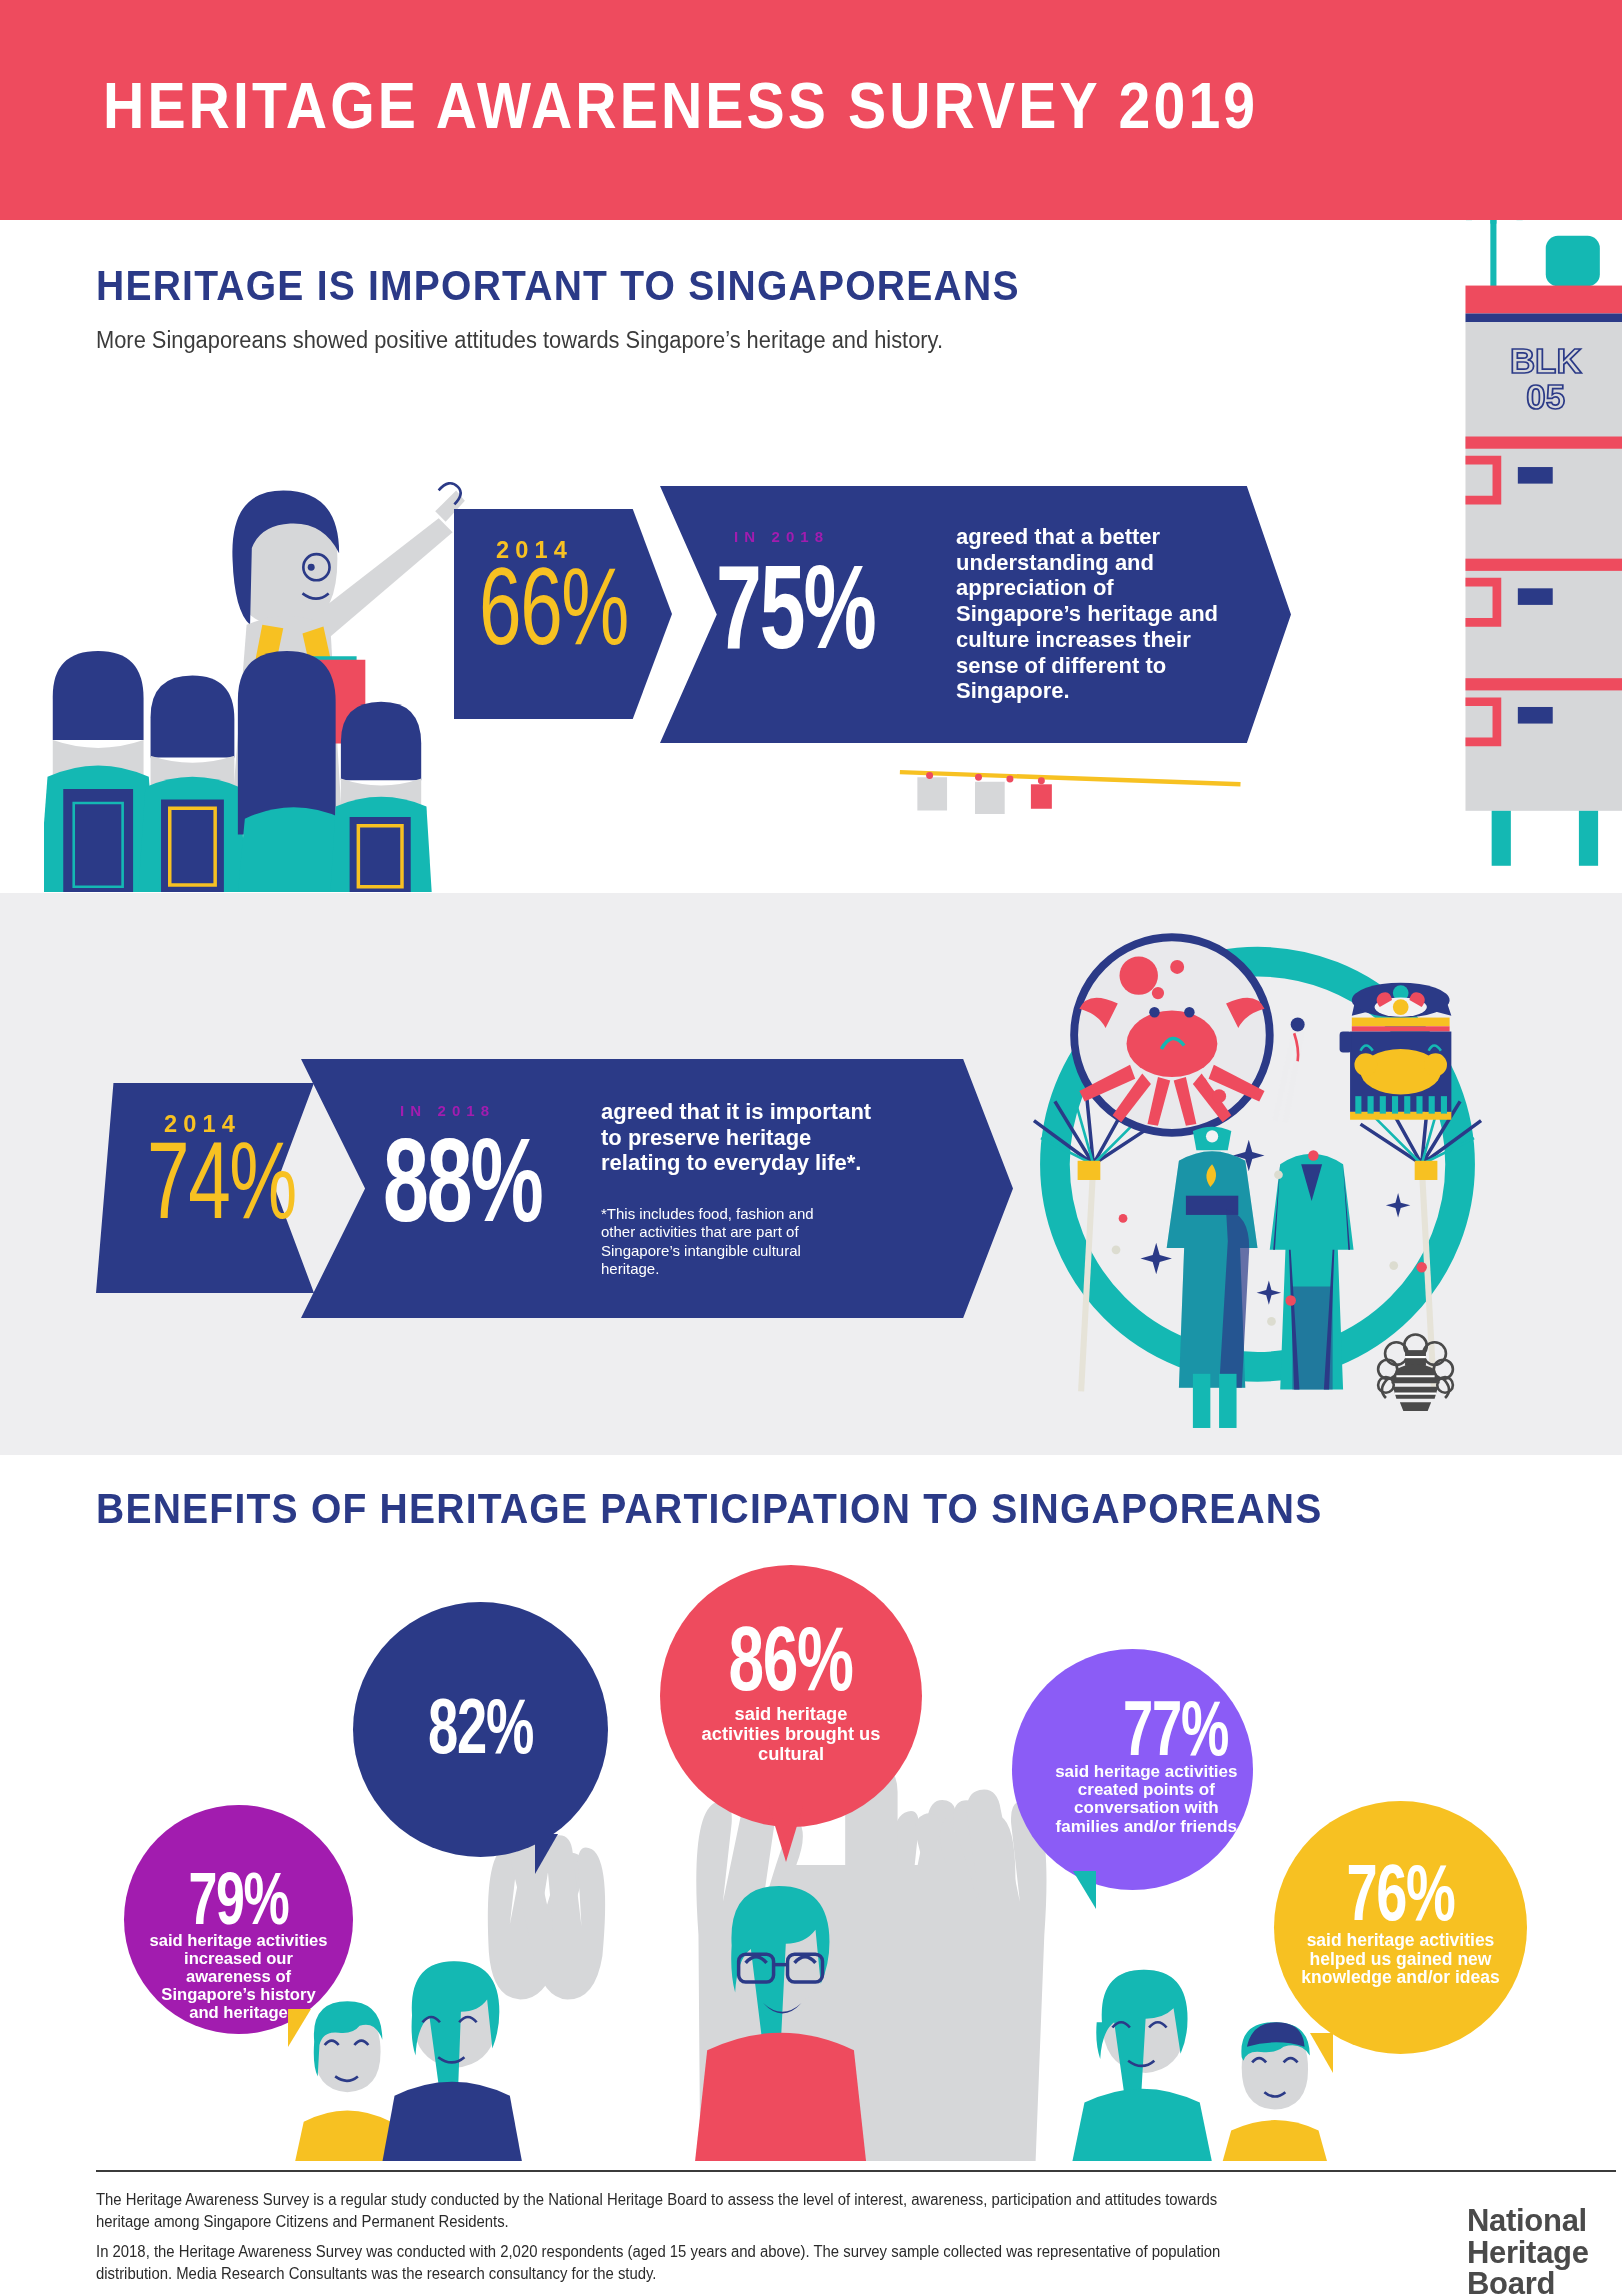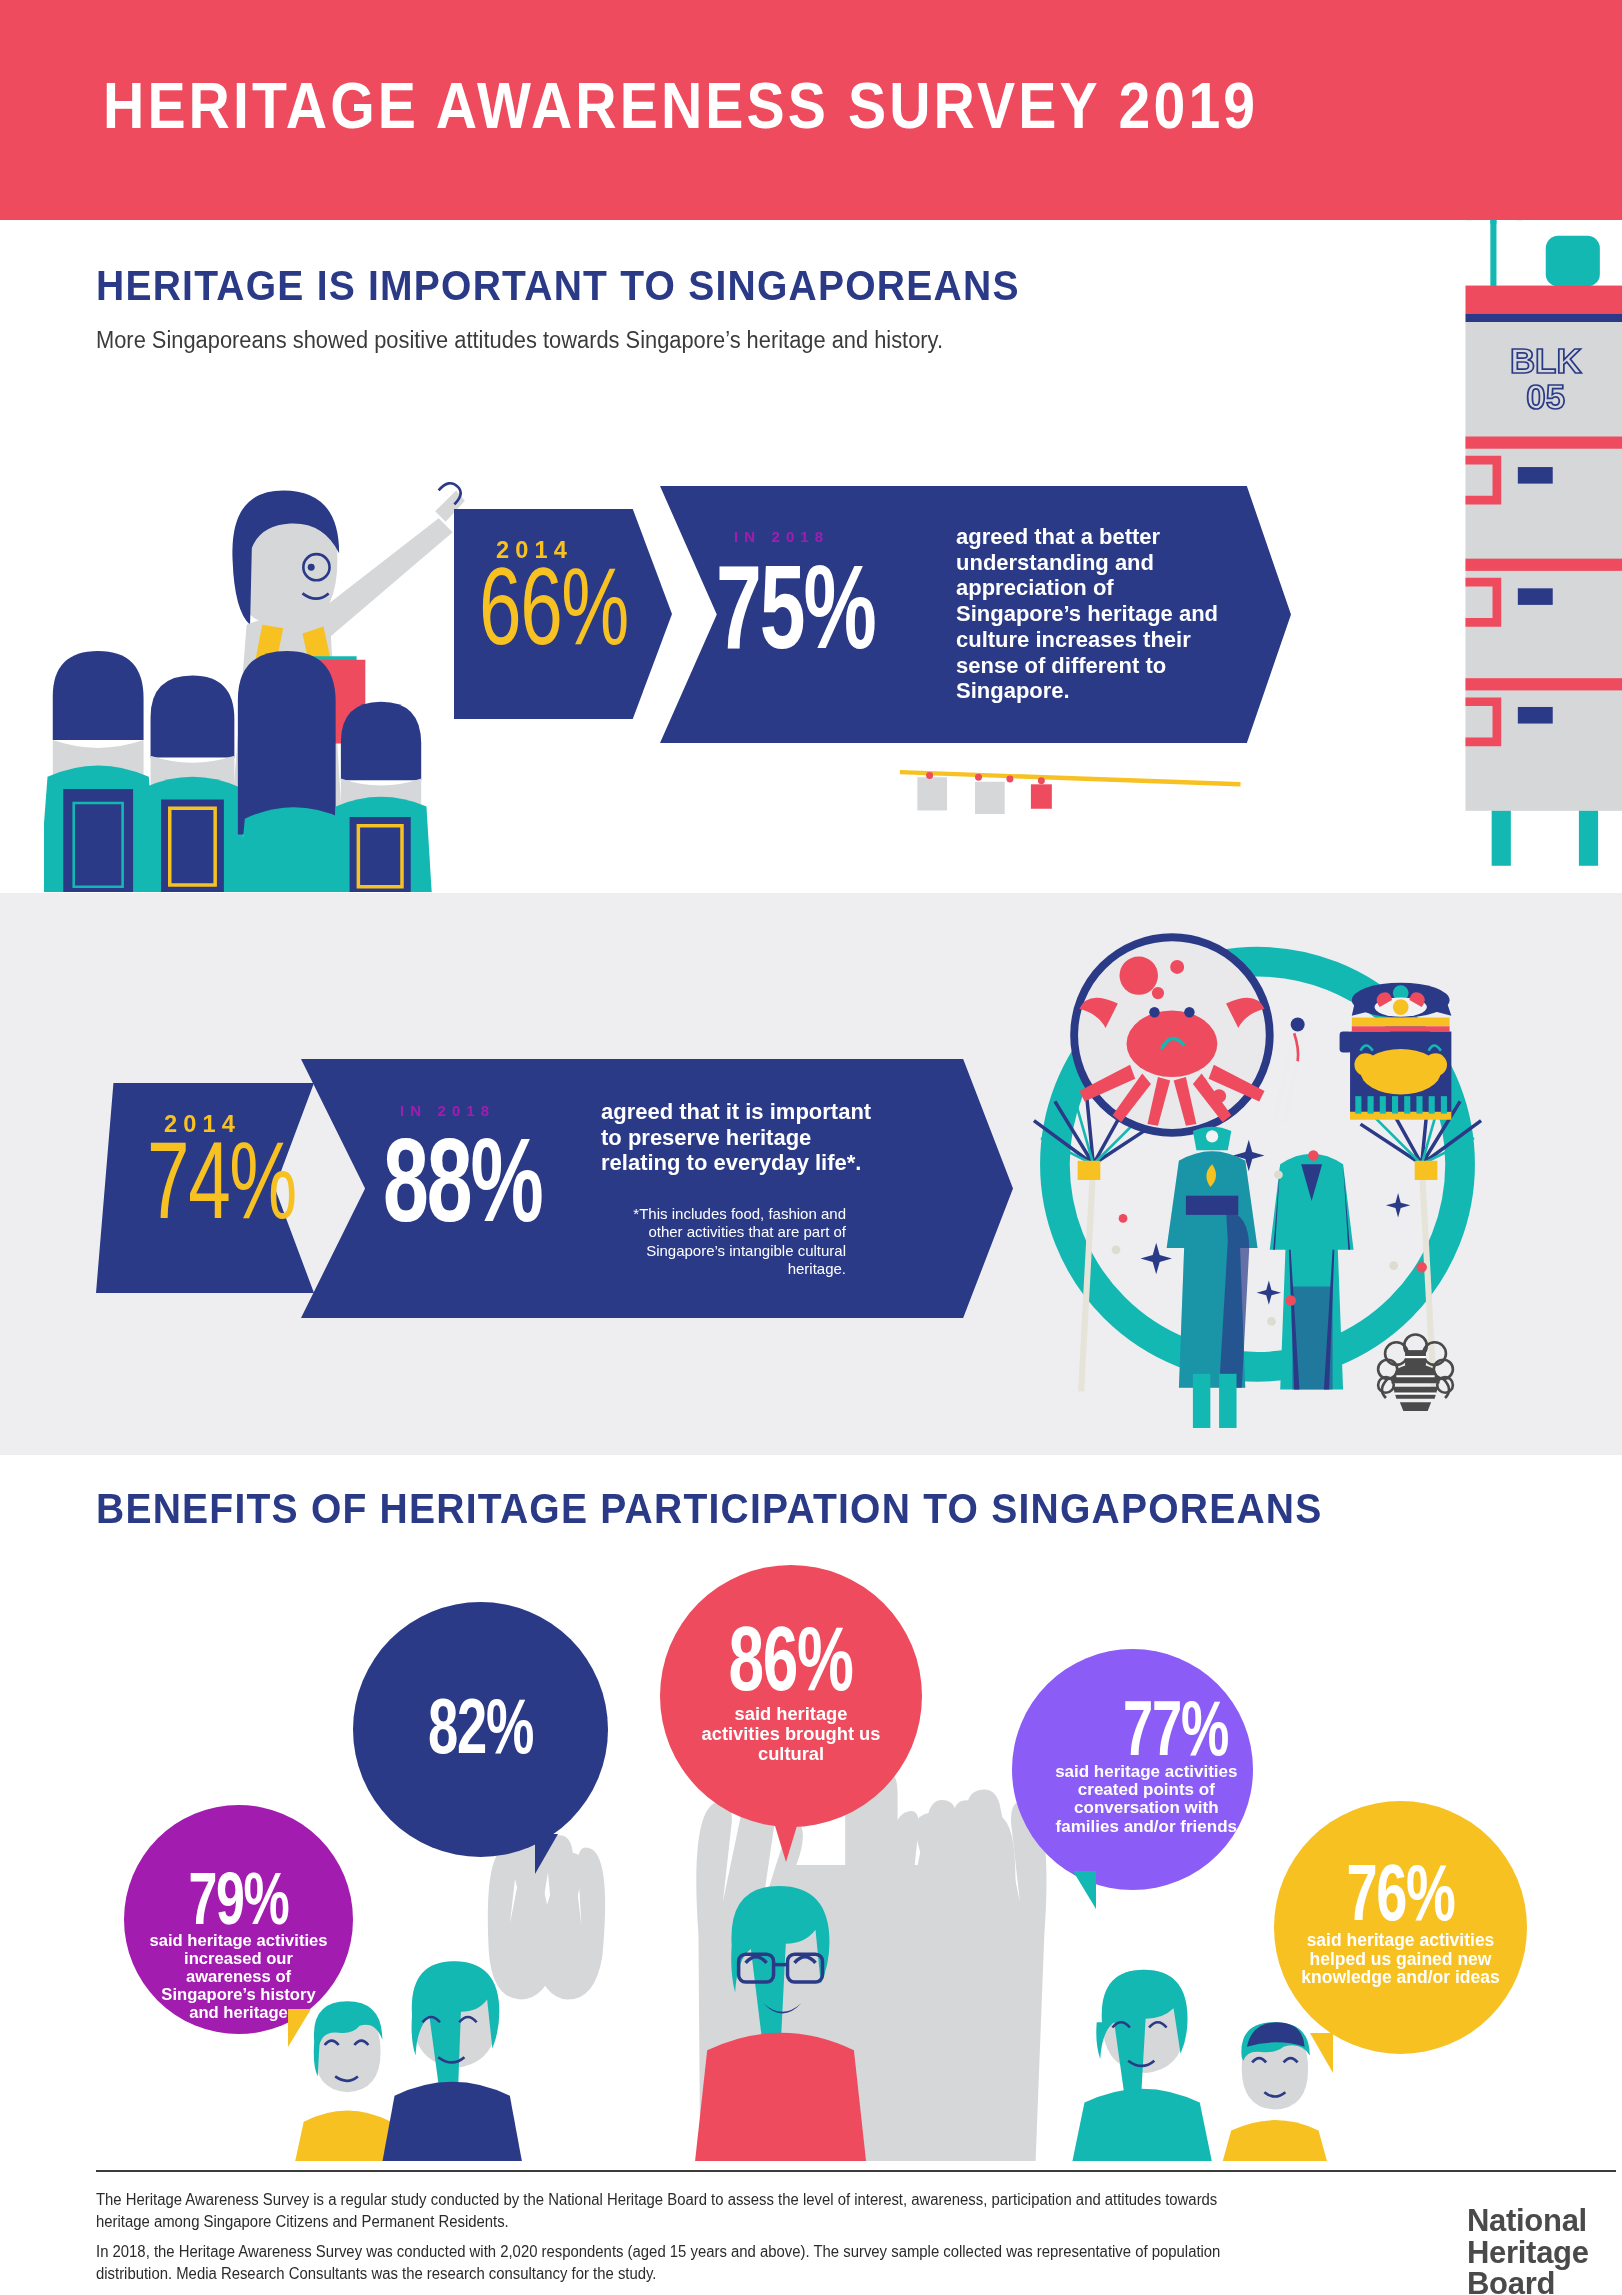--- a/index.html
+++ b/index.html
@@ -79,21 +79,21 @@
     font-size: 103px; font-weight: 700; color: #ffffff;
     letter-spacing: -2.6px; line-height: 0.85;
     transform: scaleX(0.80) scaleY(1.16); transform-origin: left top;
     white-space: nowrap;
   }
   .body-white {
     font-size: 22px; font-weight: 700; color: #ffffff;
     line-height: 1.17;
   }
   .foot-white {
-    font-size: 15px; font-weight: 400; color: #ffffff; line-height: 1.22; text-align: right;
+    font-size: 15px; font-weight: 400; color: #ffffff; line-height: 1.22;
   }
 
   #a1-2014 { position: absolute; left: 496px; top: 537px; }
   #a1-66   { position: absolute; left: 479px; top: 559px; }
   #a1-in2018 { position: absolute; left: 734px; top: 528px; }
   #a1-75   { position: absolute; left: 716px; top: 556px; }
   #a1-text { position: absolute; left: 956px; top: 524px; width: 288px; }
 
   
   .sec2 {

